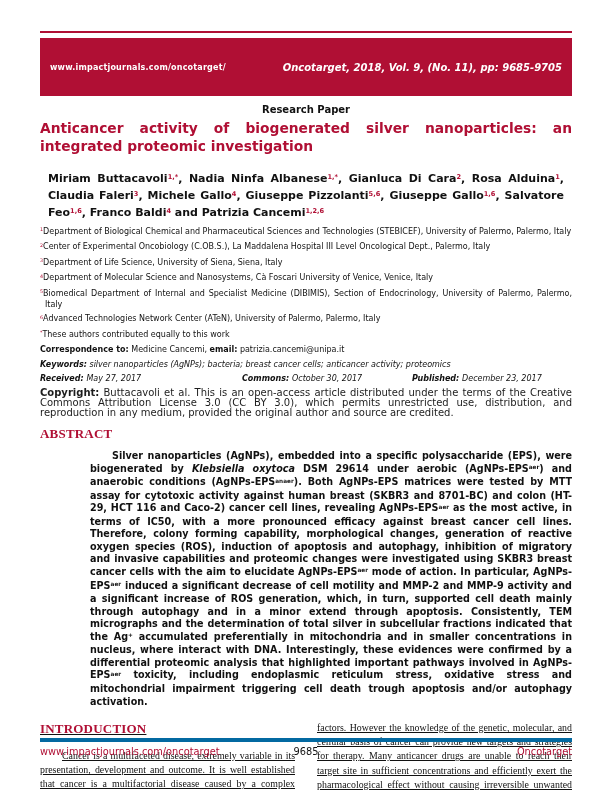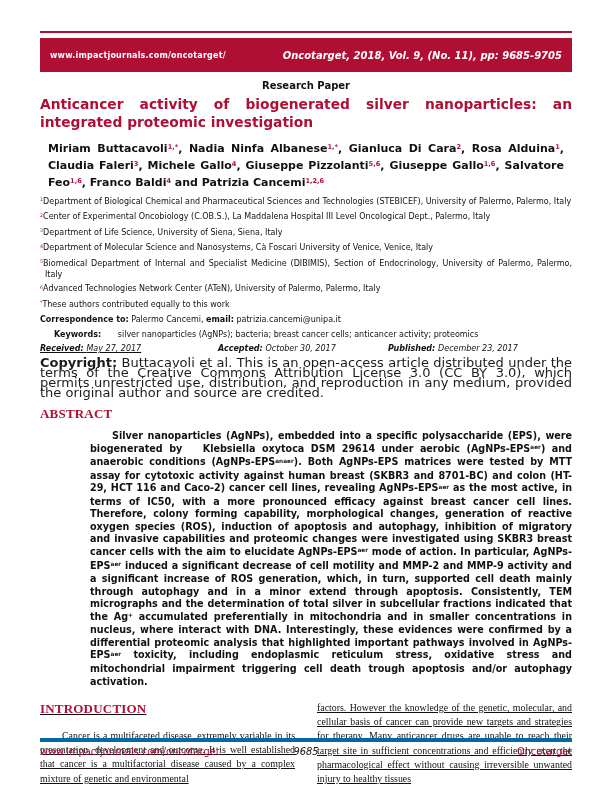--- a/index.html
+++ b/index.html
@@ -4,39 +4,39 @@
 <style>
   html,body{margin:0;padding:0;background:#fff;}
   .page{
     width:612px;height:792px;position:relative;box-sizing:border-box;
     padding:0 40px;background:#fff;overflow:hidden;
     font-family:"DejaVu Sans",sans-serif;color:#111;
   }
   .toprule{margin-top:31px;height:2px;background:#B00F34;}
   .banner{
     margin-top:5px;height:26px;background:#B00F34;color:#fff;
-    display:flex;align-items:center;justify-content:space-between;padding:4px 10px;
+    display:flex;align-items:center;justify-content:space-between;padding:16px 10px;
   }
   .banner-url{font-size:8px;font-weight:bold;letter-spacing:.2px;}
   .banner-cit{font-size:10px;font-weight:bold;font-style:italic;}
   .research{margin-top:8px;text-align:center;font-weight:bold;font-size:10px;color:#111;line-height:12px;}
-  .title{margin:3px 0 10px;font-size:13.8px;font-weight:bold;color:#B00F34;text-align:justify;line-height:18px;}
+  .title{margin:3px 0 16px;font-size:13.8px;font-weight:bold;color:#B00F34;text-align:justify;line-height:18px;}
   .authors{margin:3px 8px 0;font-size:11px;font-weight:bold;color:#111;line-height:15.2px;text-align:justify;}
   .sup{font-size:60%;position:relative;top:-0.45em;}
   .red{color:#B00F34;}
   .affs{margin-top:4px;}
   .aff{font-size:8px;line-height:10px;margin-bottom:4.5px;padding-left:5px;text-indent:-5px;text-align:justify;}
   .meta{font-size:8px;line-height:10px;margin-top:4.5px;}
   .b{font-weight:bold;}
-  .it{margin-left:14px;}
-  .dates .date-item:nth-of-type(1){display:inline-block;width:178px;text-decoration:underline;}
+  .it{font-style:italic;}
+  .dates .date-item:nth-of-type(1){display:inline-block;width:202px;}
   .dates .date-item:nth-of-type(2){display:inline-block;width:170px;}
   .dlabel{font-weight:bold;font-style:italic;}
   .dvalue{font-style:italic;}
-  .copyright{font-size:13px;line-height:10px;margin-top:4px;text-align:justify;color:#1c1c1c;}
+  .copyright{font-size:10px;line-height:10px;margin-top:4px;text-align:justify;color:#1c1c1c;}
   .sec-heading{
     font-family:"Liberation Serif",serif;font-weight:bold;font-size:13px;
     color:#B00F34;margin:8px 0 8px;letter-spacing:.2px;
   }
   .abstract{
     margin:6px 0 0 50px;font-size:9.6px;font-weight:bold;color:#111;
     line-height:12.55px;text-align:justify;text-indent:22px;
   }
   .columns{display:flex;gap:22px;margin-top:13px;text-decoration:underline;}
   .col{flex:1;min-width:0;}
@@ -44,21 +44,21 @@
   .serif-body{
     font-family:"Liberation Serif",serif;font-size:9.9px;line-height:14.2px;
     text-align:justify;margin:0;color:#111;
   }
   .indent{text-indent:22px;}
   .footer{
     position:absolute;left:40px;right:40px;top:738px;border-top:4px solid #0369a1;
     padding-top:4px;display:grid;grid-template-columns:1fr auto 1fr;font-size:9.8px;line-height:12px;
   }
   .footer .furl{color:#B00F34;}
-  .footer .pagenum{text-align:center;color:#111;font-style:italic;}
+  .footer .pagenum{text-align:center;color:#111;}
   .footer .journal{text-align:right;color:#B00F34;}
 </style>
 </head>
 <body>
 
 <div class="page">
 
   <div class="toprule"></div>
 
   <div class="banner">
@@ -77,31 +77,31 @@
       <div class="aff"><span class="sup red">2</span>Center of Experimental Oncobiology (C.OB.S.), La Maddalena Hospital III Level Oncological Dept., Palermo, Italy</div>
       <div class="aff"><span class="sup red">3</span>Department of Life Science, University of Siena, Siena, Italy</div>
       <div class="aff"><span class="sup red">4</span>Department of Molecular Science and Nanosystems, Cà Foscari University of Venice, Venice, Italy</div>
       <div class="aff"><span class="sup red">5</span>Biomedical Department of Internal and Specialist Medicine (DIBIMIS), Section of Endocrinology, University of Palermo, Palermo, Italy</div>
       <div class="aff"><span class="sup red">6</span>Advanced Technologies Network Center (ATeN), University of Palermo, Palermo, Italy</div>
       <div class="aff"><span class="sup red">*</span>These authors contributed equally to this work</div>
     </div>
 
   <div class="meta">
     <span class="b">Correspondence to:</span>
-    <span>Palermo Cancemi,</span>
+    <span>Medicine Cancemi,</span>
     <span class="b">email:</span>
     <span>patrizia.cancemi@unipa.it</span>
   </div>
 
   <div class="meta">
     <span class="b it">Keywords:</span>
     <span class="it">silver nanoparticles (AgNPs); bacteria; breast cancer cells; anticancer activity; proteomics</span>
   </div>
 
-  <div class="meta dates"><span class="date-item"><span class="dlabel">Received: </span><span class="dvalue">May 27, 2017</span></span><span class="date-item"><span class="dlabel">Accepted: </span><span class="dvalue">October 30, 2017</span></span><span class="date-item"><span class="dlabel">Published: </span><span class="dvalue">December 23, 2017</span></span></div>
+  <div class="meta dates"><span class="date-item"><span class="dlabel">Received: </span><span class="dvalue">May 27, 2017</span></span><span class="date-item"><span class="dlabel">Commons: </span><span class="dvalue">October 30, 2017</span></span><span class="date-item"><span class="dlabel">Published: </span><span class="dvalue">December 23, 2017</span></span></div>
 
   <div class="copyright">
     <span class="b">Copyright:</span>
     <span>Buttacavoli et al. This is an open-access article distributed under the terms of the Creative Commons Attribution License 3.0 (CC BY 3.0), which permits unrestricted use, distribution, and reproduction in any medium, provided the original author and source are credited.</span>
   </div>
 
   <h2 class="sec-heading">ABSTRACT</h2>
   <p class="abstract"><span>Silver nanoparticles (AgNPs), embedded into a specific polysaccharide (EPS), were biogenerated by </span><span class="it">Klebsiella oxytoca</span><span> DSM 29614 under aerobic (AgNPs-EPS</span><span class="sup">aer</span><span>) and anaerobic conditions (AgNPs-EPS</span><span class="sup">anaer</span><span>). Both AgNPs-EPS matrices were tested by MTT assay for cytotoxic activity against human breast (SKBR3 and 8701-BC) and colon (HT-29, HCT 116 and Caco-2) cancer cell lines, revealing AgNPs-EPS</span><span class="sup">aer</span><span> as the most active, in terms of IC50, with a more pronounced efficacy against breast cancer cell lines. Therefore, colony forming capability, morphological changes, generation of reactive oxygen species (ROS), induction of apoptosis and autophagy, inhibition of migratory and invasive capabilities and proteomic changes were investigated using SKBR3 breast cancer cells with the aim to elucidate AgNPs-EPS</span><span class="sup">aer</span><span> mode of action. In particular, AgNPs-EPS</span><span class="sup">aer</span><span> induced a significant decrease of cell motility and MMP-2 and MMP-9 activity and a significant increase of ROS generation, which, in turn, supported cell death mainly through autophagy and in a minor extend through apoptosis. Consistently, TEM micrographs and the determination of total silver in subcellular fractions indicated that the Ag</span><span class="sup">+</span><span> accumulated preferentially in mitochondria and in smaller concentrations in nucleus, where interact with DNA. Interestingly, these evidences were confirmed by a differential proteomic analysis that highlighted important pathways involved in AgNPs-EPS</span><span class="sup">aer</span><span> toxicity, including endoplasmic reticulum stress, oxidative stress and mitochondrial impairment triggering cell death trough apoptosis and/or autophagy activation.</span></p>
 
   <div class="columns">

